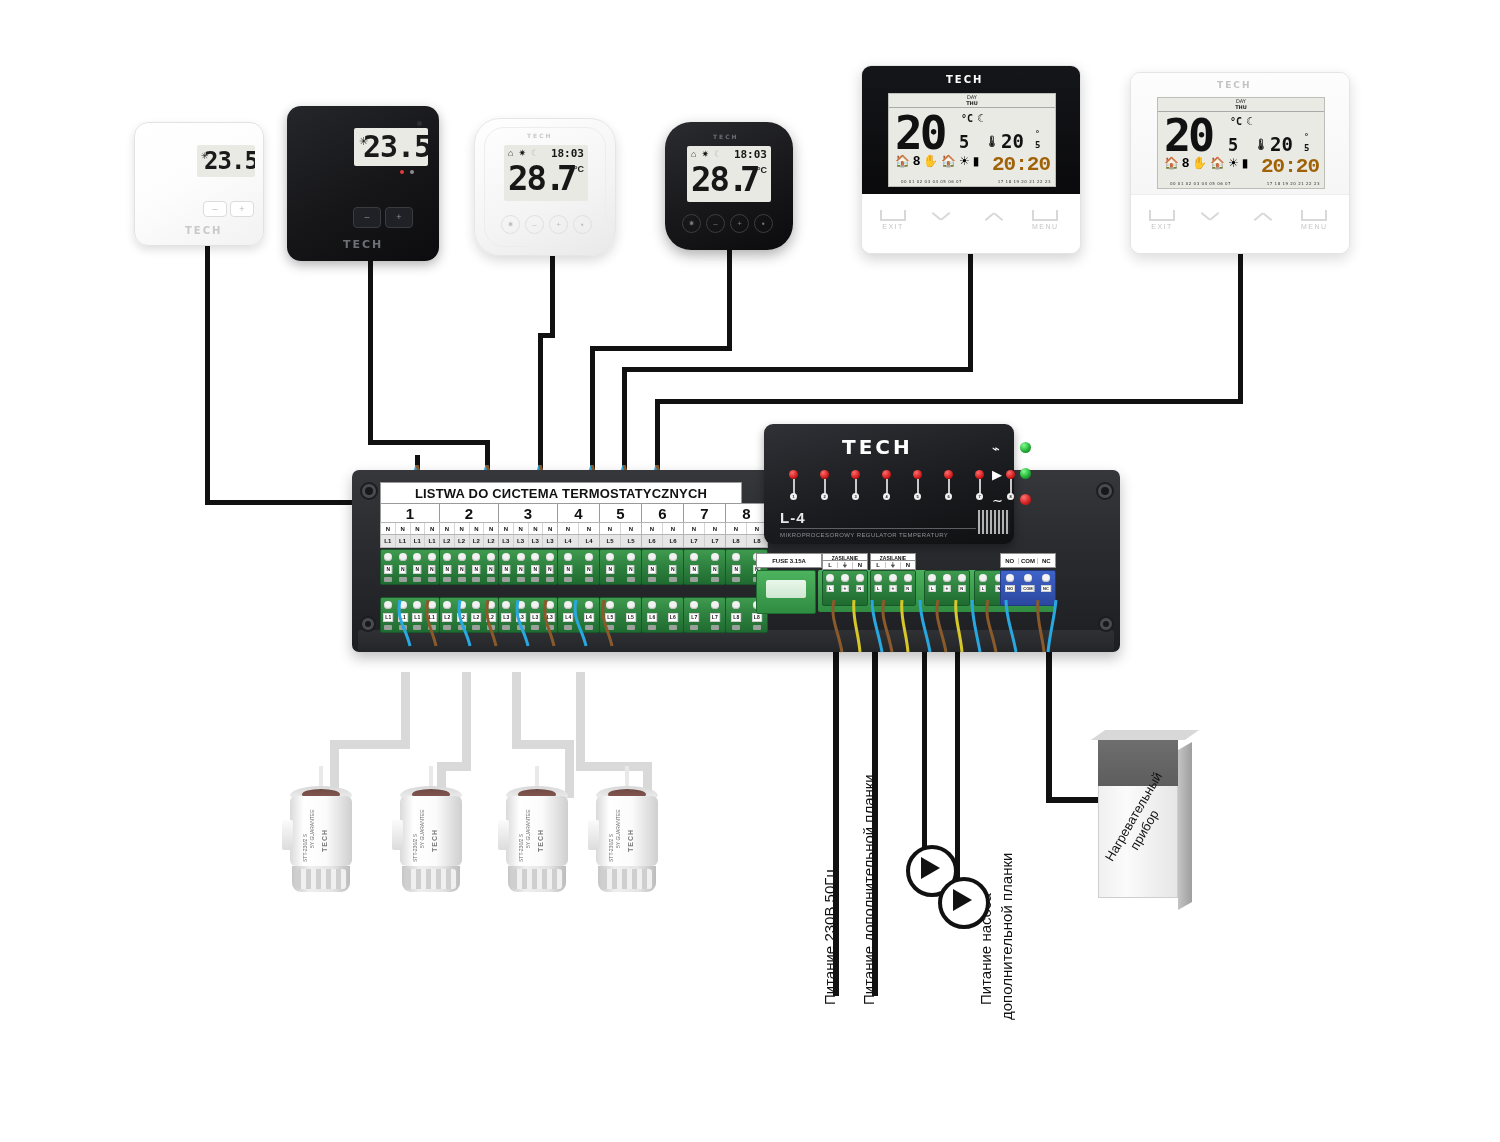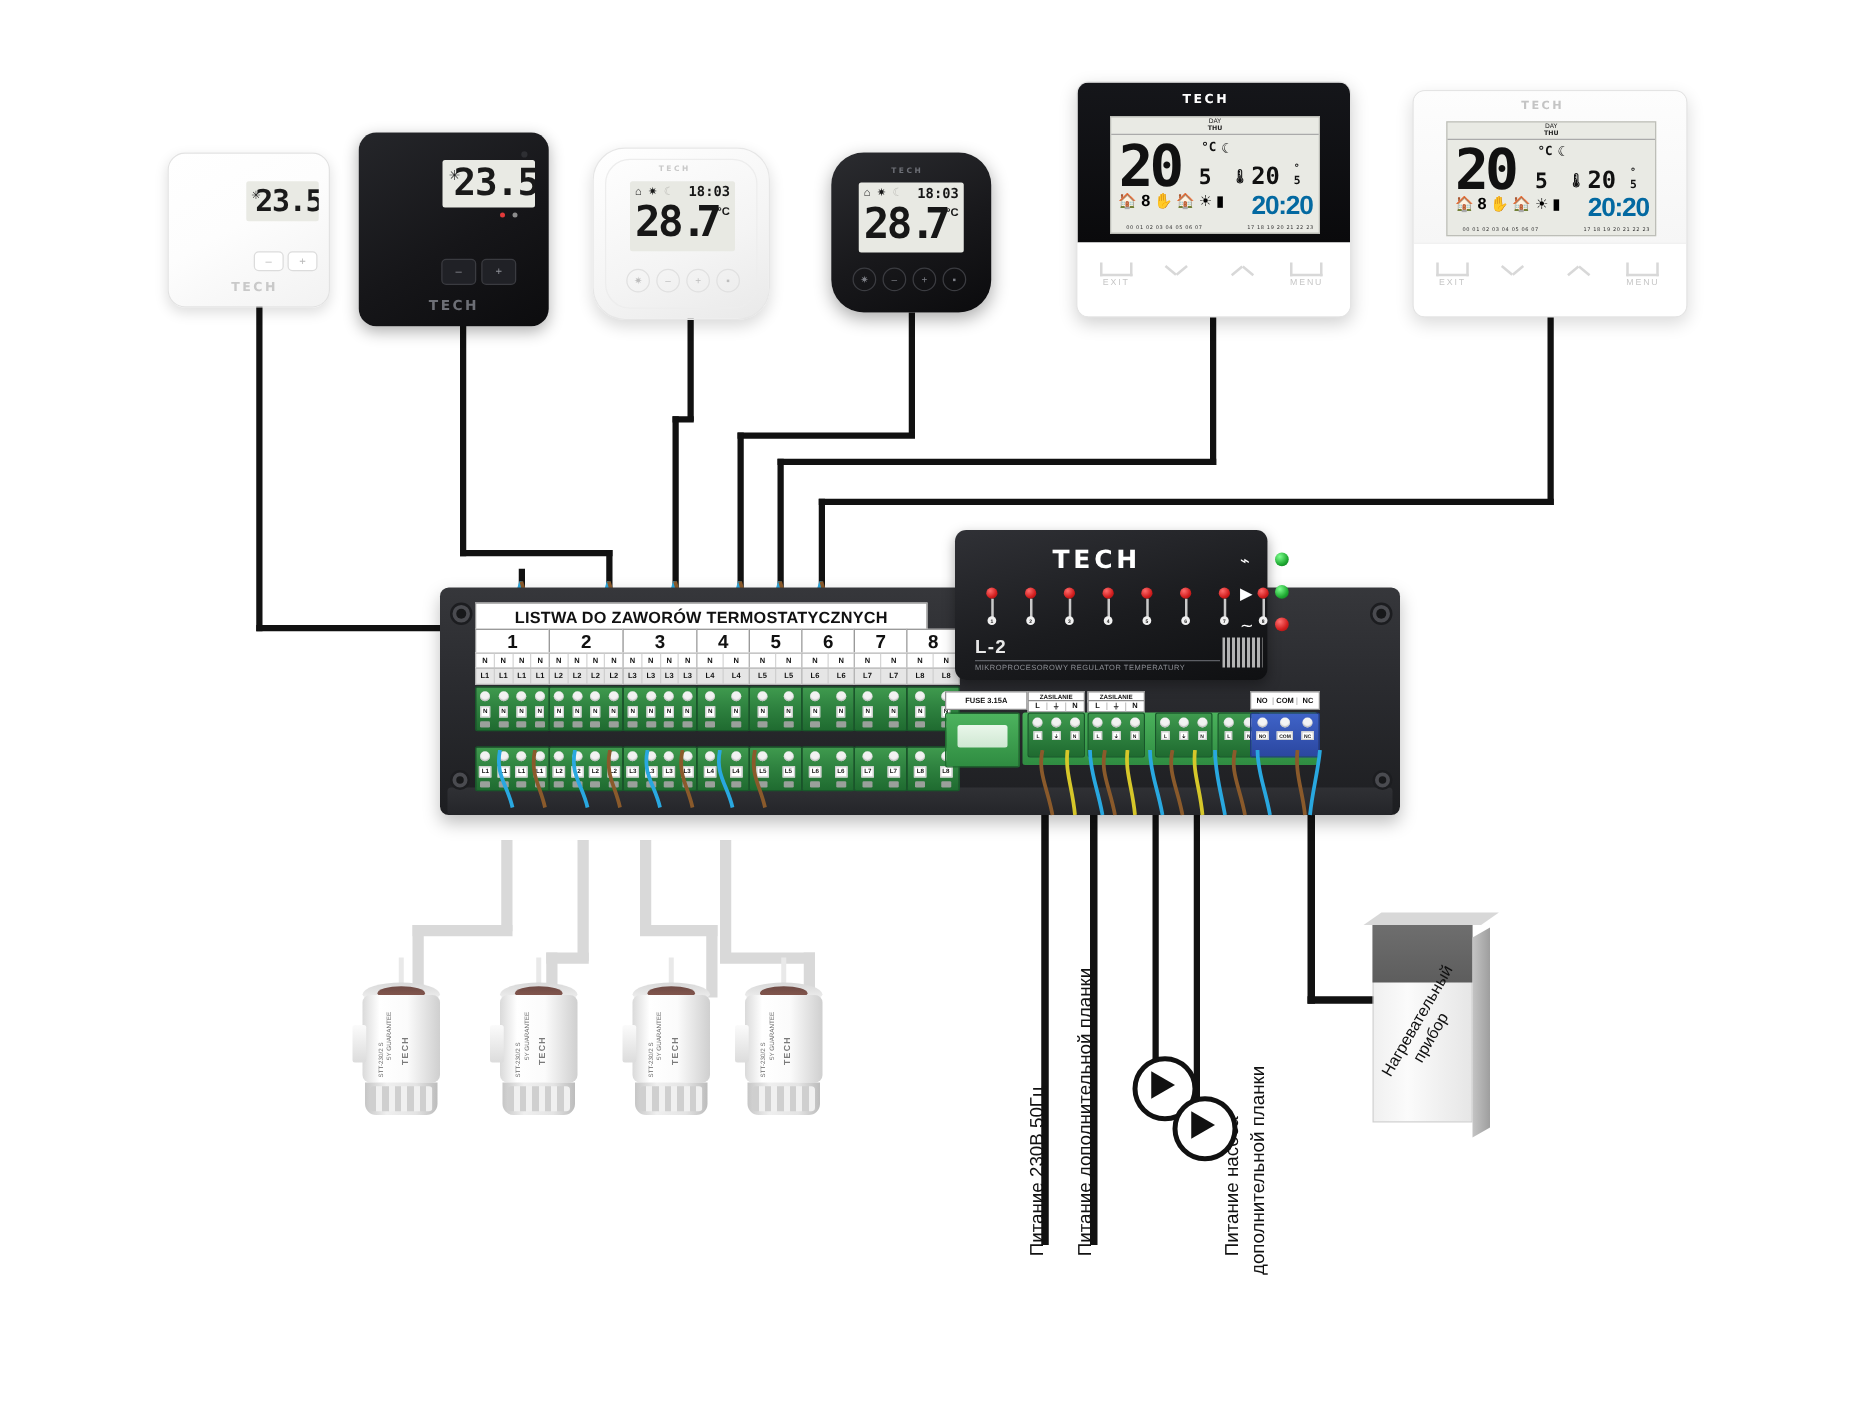--- a/index.html
+++ b/index.html
@@ -55,21 +55,21 @@
   .panel-top{position:absolute;left:0;right:0;top:0;}
   .panel-top.dark{background:linear-gradient(180deg,#15161a,#0a0a0c);}
   .panel-top.light{background:linear-gradient(180deg,#fdfdfd,#f6f6f6);}
   .panel-lcd{position:absolute;background:#e9eae4;border:1px solid #bdbeb8;}
   .panel-daybar{position:absolute;left:0;right:0;top:0;height:13px;border-bottom:1px solid #aaa;
       display:flex;flex-direction:column;align-items:center;justify-content:center;}
   .panel-daybar span{font-size:5px;line-height:1.05;color:#222;font-family:"DejaVu Sans",sans-serif;}
   .panel-big{position:absolute;font-family:"DejaVu Sans Mono",monospace;font-weight:bold;color:#111;line-height:1;letter-spacing:-3px;}
   .panel-sub{position:absolute;font-family:"DejaVu Sans Mono",monospace;font-weight:bold;color:#111;line-height:1;}
   .panel-icons{position:absolute;display:flex;align-items:center;gap:3px;line-height:1;}
-  .panel-clock{position:absolute;font-family:Liberation Sans, sans-serif;font-weight:bold;color:#0369a1;line-height:1;letter-spacing:-1px;}
+  .panel-clock{position:absolute;font-family:Liberation Mono, monospace;font-weight:bold;color:#a16207;line-height:1;letter-spacing:-1px;}
   .panel-scale{position:absolute;font-size:4px;color:#333;letter-spacing:.5px;line-height:1;font-family:"DejaVu Sans",sans-serif;}
   .panel-bottom{position:absolute;left:0;right:0;bottom:0;background:#fff;}
   .pbtn{position:absolute;display:flex;flex-direction:column;align-items:center;gap:2px;}
   .pbtn .lbl{font-size:7px;color:#c6c6c6;letter-spacing:1.5px;line-height:1;}
   .bracket{width:22px;height:9px;border:2px solid #d8d8d8;border-top:none;}
   .chev{width:16px;height:9px;position:relative;}
   .chev:before,.chev:after{content:"";position:absolute;top:0;width:11px;height:2px;background:#d8d8d8;}
   .chev.dn:before{left:0;transform-origin:left top;transform:rotate(40deg);}
   .chev.dn:after{right:0;transform-origin:right top;transform:rotate(-40deg);}
   .chev.up:before{left:0;top:7px;transform-origin:left bottom;transform:rotate(-40deg);}
@@ -421,21 +421,21 @@
   <div id="strip-wrap" style="left:352px;top:470px;width:768px;height:190px;">
 
     <div class="strip-body" style="left:0;top:0;width:768px;height:182px;"></div>
     <div class="strip-rail" style="left:6px;top:160px;width:756px;height:22px;"></div>
     <div class="mount-hole" style="left:8px;top:12px;width:14px;height:14px;"></div>
     <div class="mount-hole" style="left:744px;top:12px;width:14px;height:14px;"></div>
     <div class="mount-hole" style="left:8px;top:146px;width:12px;height:12px;"></div>
     <div class="mount-hole" style="left:746px;top:146px;width:12px;height:12px;"></div>
 
     <div class="label-head" style="left:28px;top:12px;width:360px;height:20px;">
-      <span style="font-size:13px;letter-spacing:.2px;">LISTWA DO ZAWORÓW TERMOSTATYCZNYCH</span>
+      <span style="font-size:13px;letter-spacing:.2px;">LISTWA DO СИСТЕМА TERMOSTATYCZNYCH</span>
     </div>
 
     <div class="chan-num" style="left:28px;top:33px;width:58px;height:19px;font-size:15px;">1</div>
     <div class="chan-num" style="left:87px;top:33px;width:58px;height:19px;font-size:15px;">2</div>
     <div class="chan-num" style="left:146px;top:33px;width:58px;height:19px;font-size:15px;">3</div>
     <div class="chan-num" style="left:205px;top:33px;width:41px;height:19px;font-size:15px;">4</div>
     <div class="chan-num" style="left:247px;top:33px;width:41px;height:19px;font-size:15px;">5</div>
     <div class="chan-num" style="left:289px;top:33px;width:41px;height:19px;font-size:15px;">6</div>
     <div class="chan-num" style="left:331px;top:33px;width:41px;height:19px;font-size:15px;">7</div>
     <div class="chan-num" style="left:373px;top:33px;width:41px;height:19px;font-size:15px;">8</div>
@@ -802,21 +802,21 @@
 
         <div class="led-red" style="left:211px;top:46px;"></div>
         <div class="led-stem" style="left:215px;top:55px;height:15px;"></div>
         <div class="led-small" style="left:212px;top:69px;">7</div>
 
         <div class="led-red" style="left:242px;top:46px;"></div>
         <div class="led-stem" style="left:246px;top:55px;height:15px;"></div>
         <div class="led-small" style="left:243px;top:69px;">8</div>
       </div>
 
-      <div class="ctrl-model" style="left:16px;top:86px;font-size:15px;">L-2</div>
+      <div class="ctrl-model" style="left:16px;top:86px;font-size:15px;">L-4</div>
       <div class="ctrl-rule" style="left:16px;top:104px;width:196px;"></div>
       <div class="ctrl-desc" style="left:16px;top:108px;font-size:6px;">MIKROPROCESOROWY REGULATOR TEMPERATURY</div>
       <div style="position:absolute;left:214px;top:86px;width:32px;height:24px;
                   background:repeating-linear-gradient(90deg,#cfcfcf 0 2px,#1b1c1f 2px 4px);opacity:.85;"></div>
     </div>
 
     <div style="position:absolute;left:640px;top:-30px;">
       <div class="sym" style="left:0;top:2px;font-size:13px;">⌁</div>
       <div class="led-green" style="left:28px;top:2px;"></div>
       <div class="sym" style="left:0;top:28px;font-size:13px;">▶</div>

